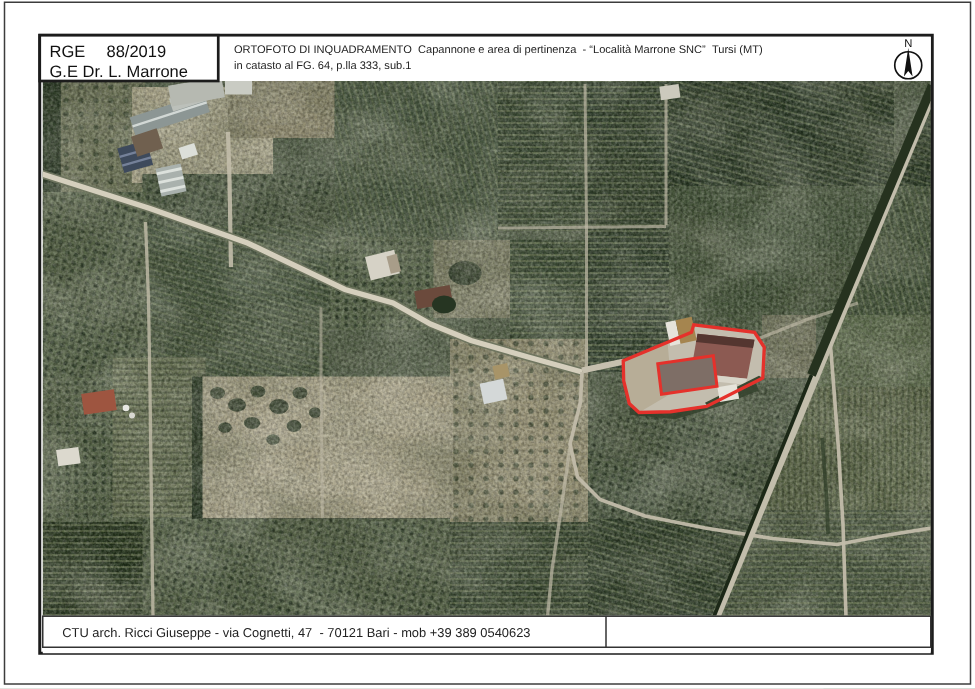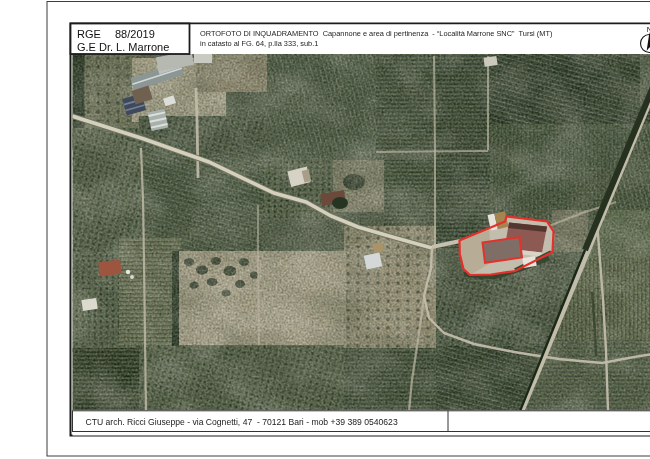--- a/index.html
+++ b/index.html
@@ -1,16 +1,16 @@
 <!DOCTYPE html>
 <html><head>
 <meta charset="utf-8">
 <style>
 html,body{margin:0;padding:0;background:#ffffff;}
-#page{position:relative;width:549px;height:459px;background:#ffffff;font-family:"Liberation Sans",sans-serif;margin-left:44px;}
+#page{position:relative;width:549px;height:459px;background:#ffffff;font-family:"Liberation Sans",sans-serif;}
 svg{display:block;}
 </style>
 </head>
 <body>
 <div id="page">
 <svg width="650" height="459" viewBox="0 0 650 459">
 <defs>
 <clipPath id="photoClip">
           <rect x="28.5" y="54" width="592" height="356.5"></rect>
         </clipPath>

